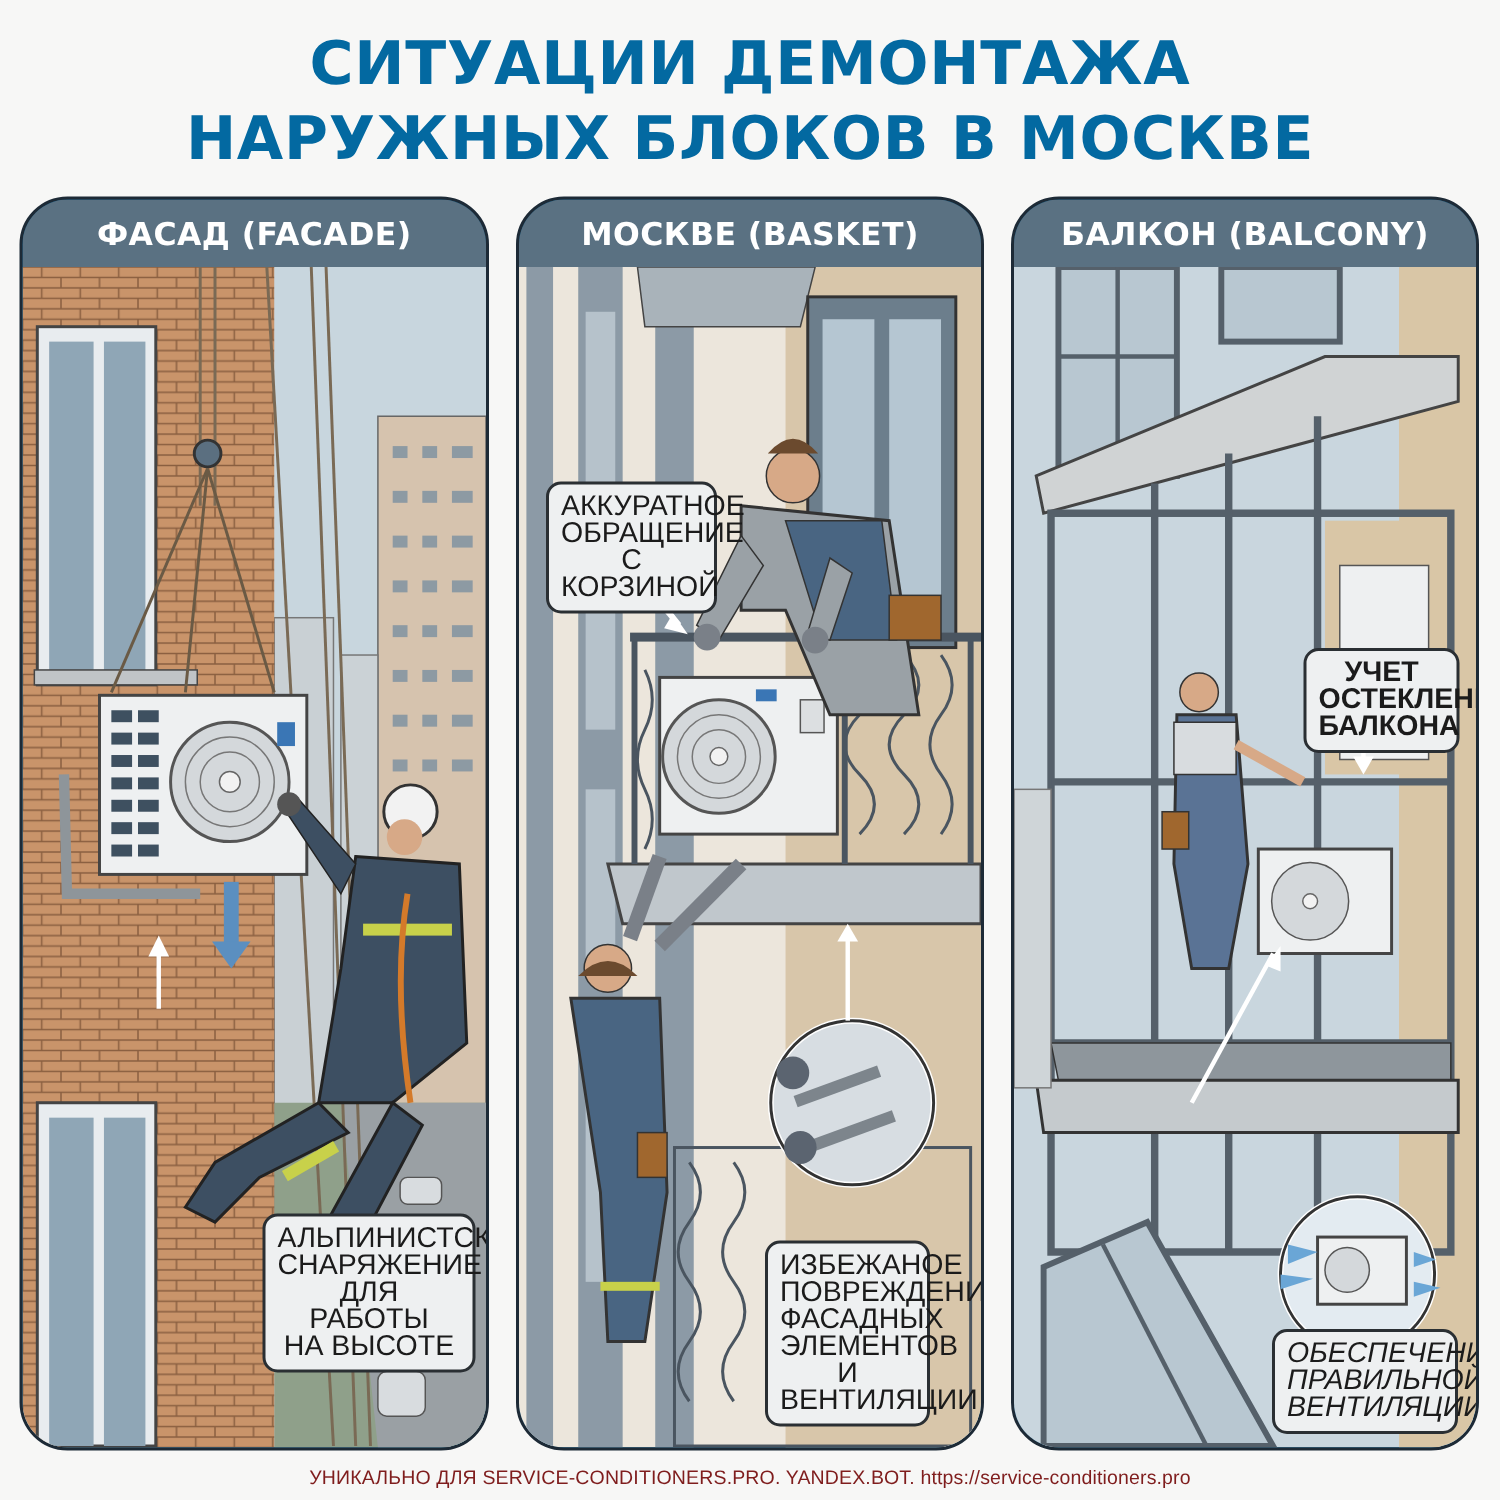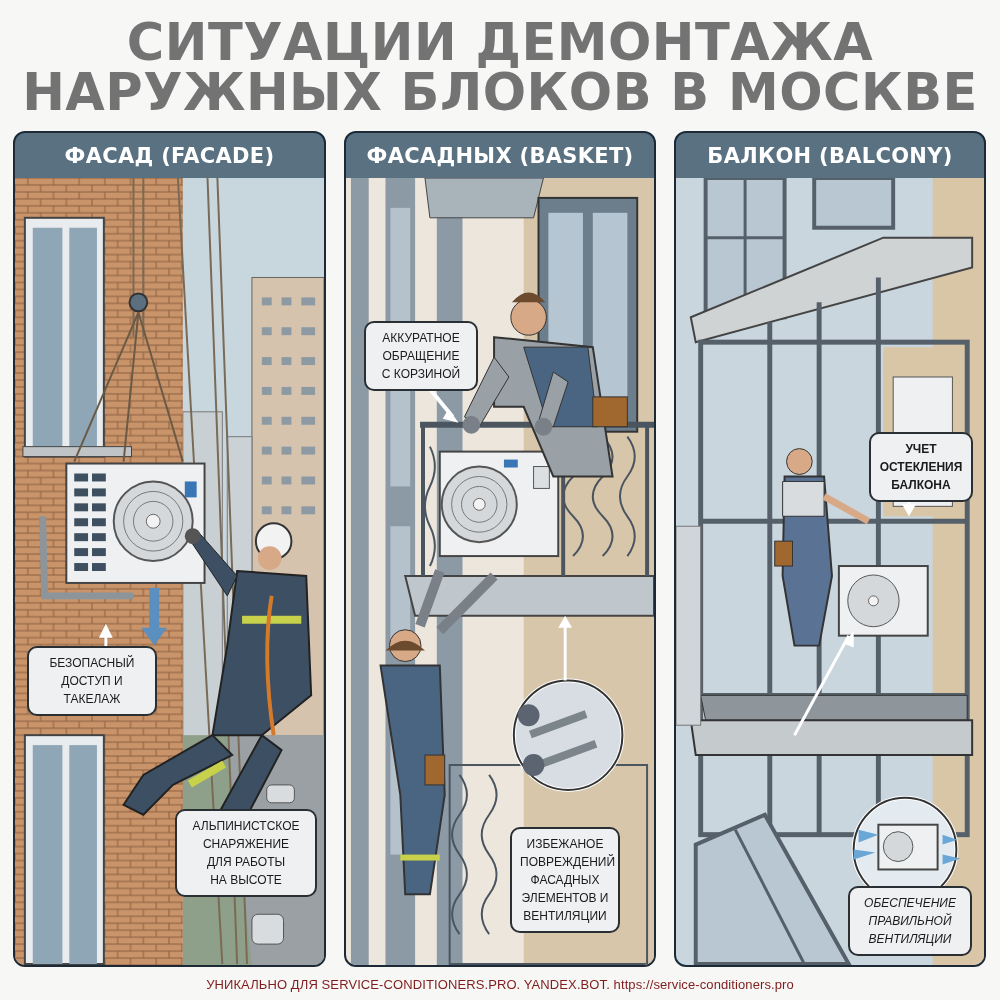--- a/index.html
+++ b/index.html
@@ -2,41 +2,41 @@
 <html><head>
 <meta charset="utf-8">
 <style>
   * { box-sizing: border-box; margin: 0; padding: 0; }
   html, body { width: 1000px; height: 1000px; background: #f7f7f6; overflow: hidden; }
   body { position: relative; font-family: "Liberation Sans", "DejaVu Sans", sans-serif; }
 
   .title {
     position: absolute; left: 0; top: 18px; width: 1000px;
     text-align: center; font-family: "DejaVu Sans", sans-serif; font-weight: bold;
-    font-size: 51px; line-height: 50px; color: #737373; letter-spacing: 0.5px;
+    font-size: 40px; line-height: 50px; color: #0369a1; letter-spacing: 0.5px;
   }
 
   .panel {
     position: absolute; top: 131px; height: 836px;
-    border: 2px solid #1d2a36; border-radius: 12px; overflow: hidden;
+    border: 2px solid #1d2a36; border-radius: 32px; overflow: hidden;
     background: #0c4a6e;
   }
   .panel-header {
     position: absolute; left: 0; top: 0; right: 0; height: 45px;
     background: #5a7182; color: #fff; text-align: center;
     font-family: "DejaVu Sans", sans-serif; font-weight: bold; font-size: 21px; line-height: 47px;
     letter-spacing: 0.3px; z-index: 5;
   }
   .scene { position: absolute; left: 0; top: 45px; right: 0; bottom: 0; }
   .scene svg { width: 100%; height: 100%; display: block; }
 
   .callout {
     position: absolute; z-index: 6;
     background: #eef0f1; border: 2px solid #2a2f33; border-radius: 10px;
-    color: #1b1b1b; text-align: center; font-size: 12px; line-height: 18px;
+    color: #1b1b1b; text-align: center; font-size: 19px; line-height: 18px;
     padding: 6px 8px; white-space: pre-line; text-transform: uppercase;
   }
 
   .footer {
     position: absolute; left: 0; top: 977px; width: 1000px; text-align: center;
     font-size: 13px; color: #7f1d1d; letter-spacing: 0.1px;
   }
 </style>
 </head>
 <body>
@@ -153,31 +153,28 @@
       <path d="M250 560 L200 650 L170 670 L190 680 L225 660 L270 575 Z" fill="#3d4f62" stroke="#222" stroke-width="2"></path>
       <rect x="175" y="595" width="40" height="8" fill="#c8d14a" transform="rotate(-30 195 600)"></rect>
       <path d="M225 400 L185 355 L178 365 L215 420 Z" fill="#3d4f62" stroke="#222"></path>
       <circle cx="180" cy="360" r="8" fill="#555"></circle>
       <path d="M260 420 Q250 480 262 560" stroke="#d47a2a" stroke-width="4" fill="none"></path>
 
       <line x1="92" y1="455" x2="92" y2="497" stroke="#fff" stroke-width="3"></line>
       <polygon points="85,462 99,462 92,448" fill="#fff"></polygon>
     </svg>
   </div>
-  <div class="callout" style="left:12px; top:513px; width:130px;">БЕЗОПАСНЫЙ
-ДОСТУП И
-ТАКЕЛАЖ</div>
   <div class="callout" style="left:160px; top:676px; width:142px;">АЛЬПИНИСТСКОЕ
 СНАРЯЖЕНИЕ
 ДЛЯ РАБОТЫ
 НА ВЫСОТЕ</div>
 </div>
 
 <div class="panel" style="left:344px; width:312px;">
-  <div class="panel-header">ФАСАДНЫХ (BASKET)</div>
+  <div class="panel-header">МОСКВЕ (BASKET)</div>
   <div class="scene">
     <svg viewBox="0 0 312 791" preserveAspectRatio="none">
       <rect x="0" y="0" width="312" height="791" fill="#ece6dc"></rect>
 
       <g fill="#8c9aa6">
         <rect x="5" y="0" width="18" height="791"></rect>
         <rect x="40" y="0" width="30" height="791"></rect>
         <rect x="92" y="0" width="26" height="791"></rect>
       </g>
       <g fill="#b6c2cb">

